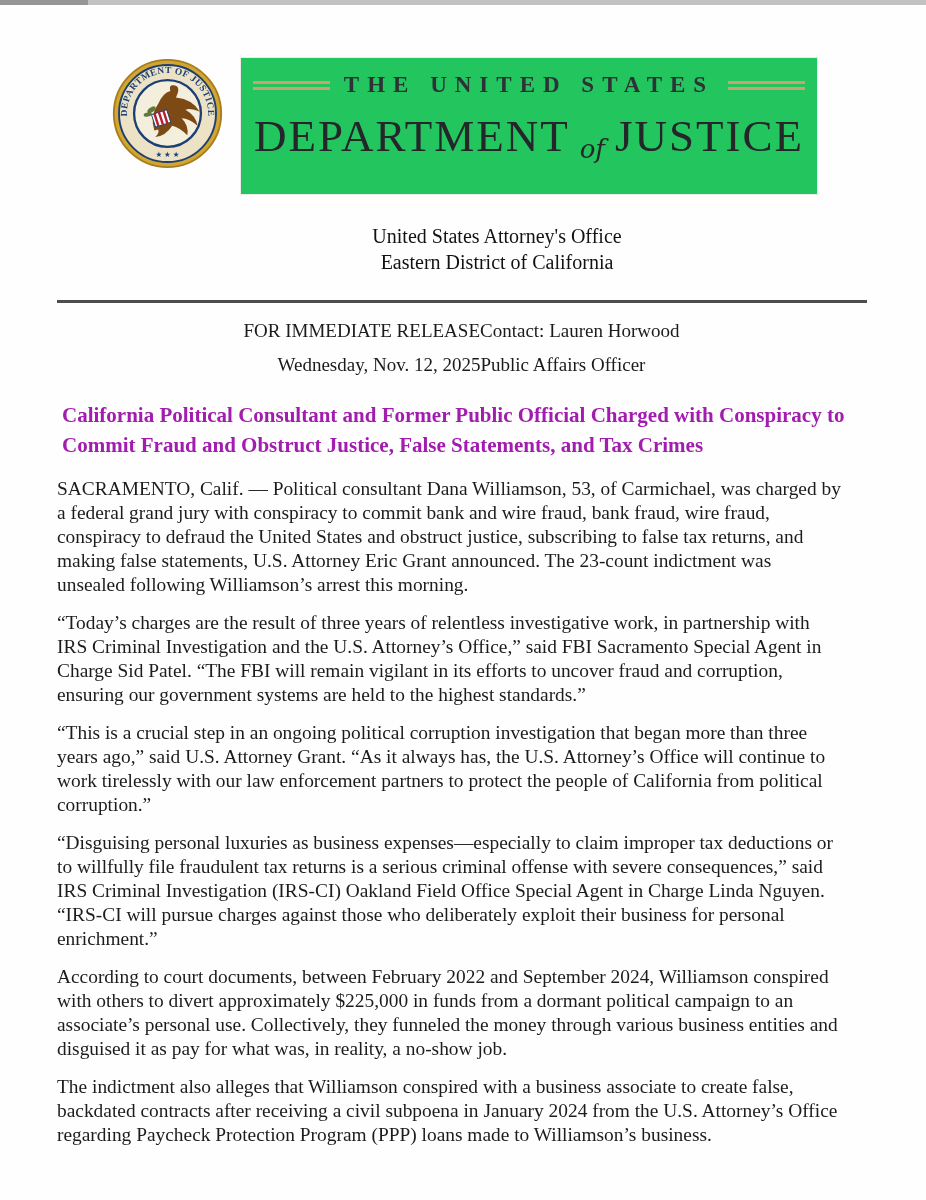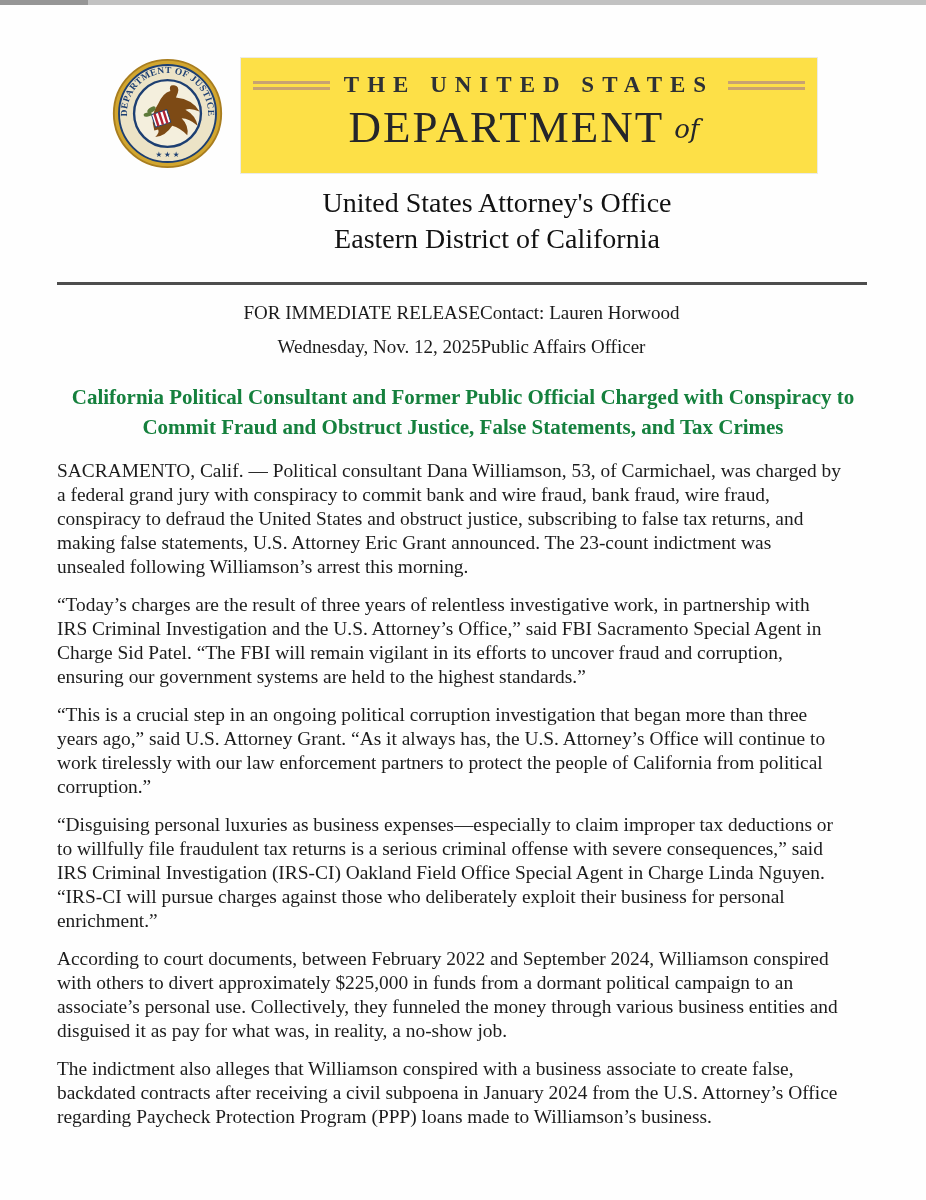--- a/index.html
+++ b/index.html
@@ -27,22 +27,22 @@
     align-items: flex-start;
     margin: 52px 108px 0 111px;
     gap: 16px;
   }
   .seal-wrap { flex: none; width: 113px; height: 113px; }
   .seal-wrap svg { width: 100%; height: 100%; display: block; }
 
   .banner {
     flex: 1;
     border: 1px solid #ebebe8;
-    background: #fde047;
-    padding: 12px 10px 20px;
+    background: #22c55e;
+    padding: 12px 10px 32px;
   }
   .masthead-top {
     display: flex;
     align-items: center;
     gap: 14px;
     margin: 2px 2px 0;
   }
   .dbl-line {
     flex: 1;
     height: 9px;
@@ -51,43 +51,43 @@
   }
   .masthead-kicker {
     font-size: 23px;
     font-weight: bold;
     letter-spacing: 8px;
     color: #2e3136;
     white-space: nowrap;
   }
   .masthead-title {
     display: flex;
-    align-items: center;
+    align-items: flex-end;
     justify-content: center;
-    margin-top: 3px;
+    margin-top: 12px;
     color: #25262a;
   }
   .masthead-word {
     font-size: 45px;
     letter-spacing: 2px;
     font-weight: 500;
   }
   .masthead-of {
     font-size: 26px;
     font-style: italic;
     font-family: "DejaVu Serif", serif;
     padding: 0 10px;
     transform: translateY(2px);
   }
 
   .office-block {
-    margin-top: 11px;
+    margin-top: 29px;
     margin-left: 68px;
     text-align: center;
-    font-size: 28px;
+    font-size: 20px;
     line-height: 1.28;
     color: #121212;
   }
 
   
   .rule {
     margin: 25px 59px 0 57px;
     border-top: 3px solid #4d4d4d;
   }
   .release-block { margin: 17px 60px 0 57px; font-size: 19px; }
@@ -101,25 +101,24 @@
   a.doc-link {
     color: #1d1bd8;
     text-decoration: underline;
     cursor: pointer;
   }
   .link-sep { color: #3a3a3a; padding: 0 4px; }
 
   
   .headline {
     margin: 25px 62px 0;
-    text-align: center;
     font-weight: bold;
     font-size: 21px;
     line-height: 1.43;
-    color: #15803d;
+    color: #a21caf;
   }
   .body-copy {
     margin: 17px 84px 0 57px;
     font-size: 19.4px;
     line-height: 24px;
     color: #1c1c1c;
   }
   .body-copy p { margin-bottom: 14px; }
 </style>
 </head>
@@ -159,20 +158,21 @@
 
     <div class="banner">
       <div class="masthead-top">
         <div class="dbl-line"></div>
         <div class="masthead-kicker">THE UNITED STATES</div>
         <div class="dbl-line"></div>
       </div>
       <div class="masthead-title">
         <span class="masthead-word">DEPARTMENT</span>
         <span class="masthead-of">of</span>
+        <span class="masthead-word">JUSTICE</span>
       </div>
     </div>
   </div>
 
   <div class="office-block">
     <div>United States Attorney's Office</div>
     <div>Eastern District of California</div>
   </div>
 
   <div class="rule"></div>

